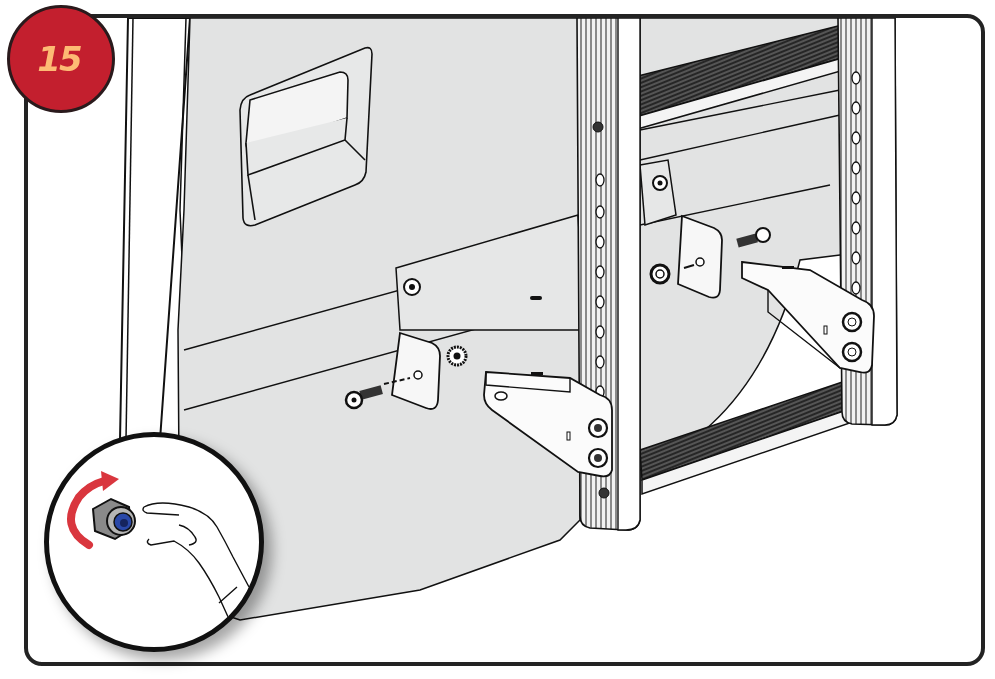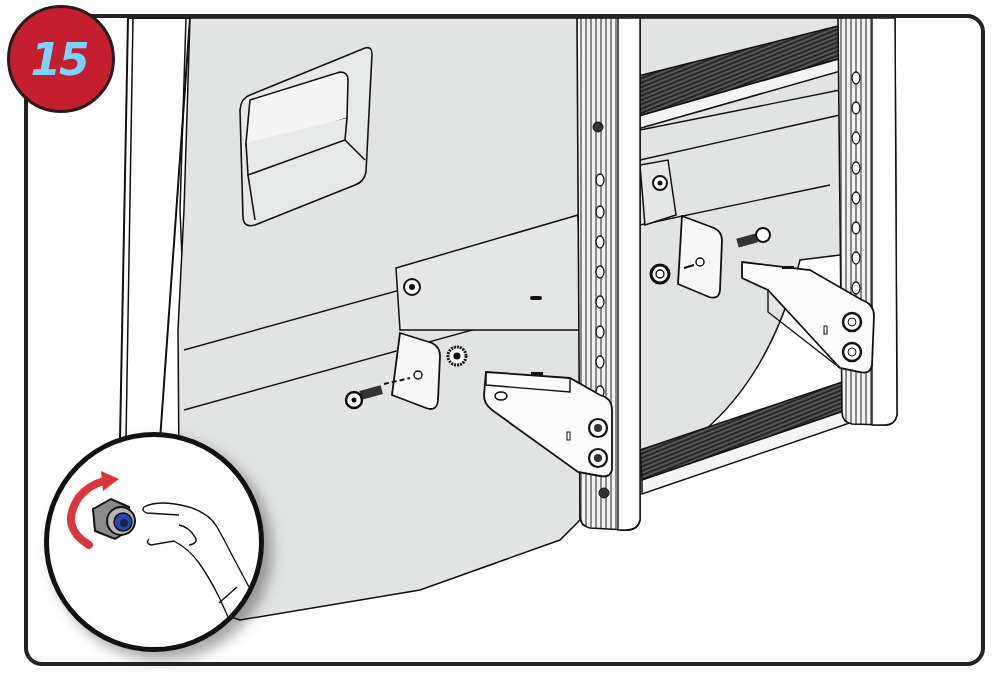--- a/index.html
+++ b/index.html
@@ -10,22 +10,22 @@
       background: #ffffff; overflow: hidden;
     }
     .scene { position: absolute; left: 0; top: 0; width: 995px; height: 679px; }
     .step-badge {
       position: absolute; left: 7px; top: 5px; width: 108px; height: 108px;
       border-radius: 50%; background: #c31f2e; border: 3px solid #2a1a1c;
       box-sizing: border-box; display: flex; align-items: center; justify-content: center;
       z-index: 5;
     }
     .step-badge span {
-      color: #7dd3fc; font-family: "DejaVu Sans", sans-serif; font-weight: bold;
-      font-style: italic; font-size: 44px; letter-spacing: -2px; margin-left: -4px; text-align: center;
+      color: #fdba74; font-family: "DejaVu Sans", sans-serif; font-weight: bold;
+      font-style: italic; font-size: 34px; letter-spacing: -2px; margin-left: -4px; text-align: center;
     }
     .detail-circle {
       position: absolute; left: 44px; top: 432px; width: 220px; height: 220px;
       border-radius: 50%; background: #ffffff; border: 5px solid #111;
       box-sizing: border-box; box-shadow: 8px 8px 14px rgba(0,0,0,0.35); z-index: 4;
       overflow: hidden;
     }
   </style>
 </head>
 <body>

